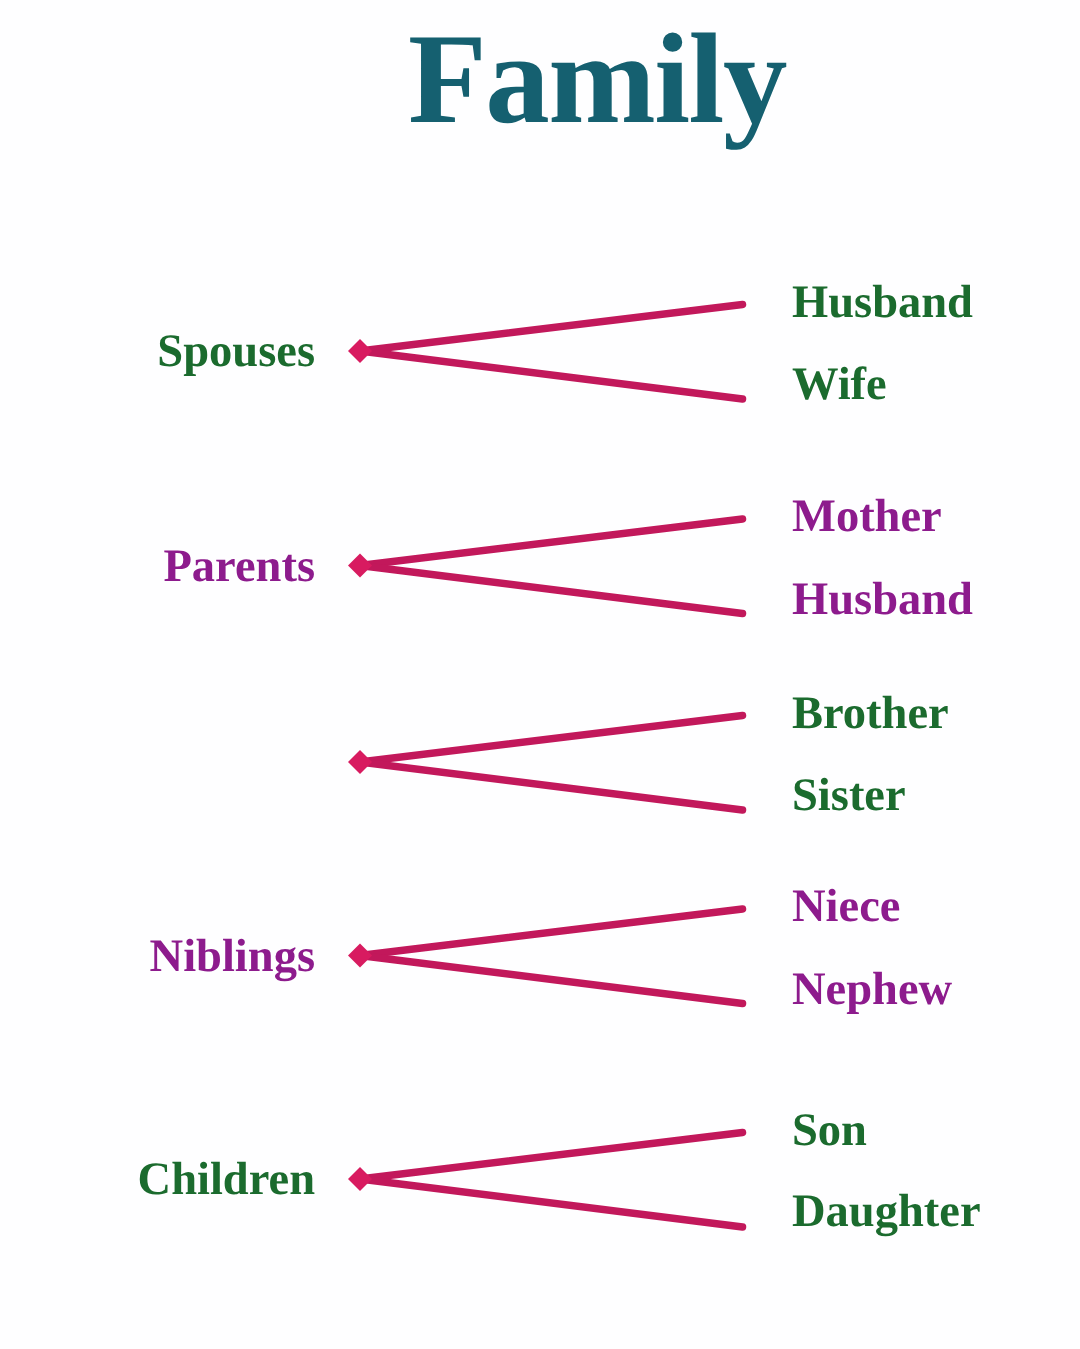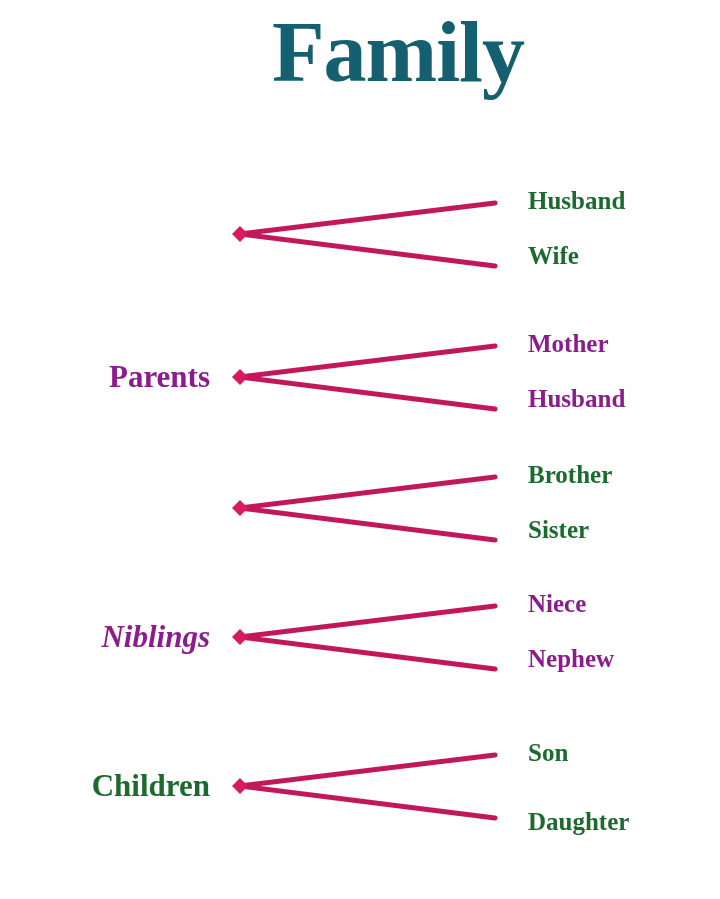--- a/index.html
+++ b/index.html
@@ -79,21 +79,21 @@
   .right-col {
     position: absolute;
     left: 528px;
     width: 192px;
     text-align: left;
   }
 
   .right-item {
     position: absolute;
     left: 0;
-    font-size: 25px;
+    font-size: 31px;
     line-height: 34px;
     font-weight: bold;
     white-space: nowrap;
     font-family: "Liberation Serif", "DejaVu Serif", serif;
   }
 
   .connector {
     position: absolute;
     left: 228px;
     width: 280px;
@@ -105,20 +105,21 @@
   .purple { color: #8d1b8d; }
 </style>
 </head>
 <body>
 
 <div id="page">
 
   <div id="title">Family</div>
 
   <div class="row" style="top:174px;">
+    <div class="left-label green" style="top:43px;">Spouses</div>
     <div class="connector">
       <svg width="280" height="120" viewBox="0 0 280 120">
         <line x1="12" y1="60" x2="267" y2="29" stroke="#c2185b" stroke-width="5" stroke-linecap="round"></line>
         <line x1="12" y1="60" x2="267" y2="92" stroke="#c2185b" stroke-width="5" stroke-linecap="round"></line>
         <polygon points="12,52 20,60 12,68 4,60" fill="#d81b60"></polygon>
       </svg>
     </div>
     <div class="right-col">
       <div class="right-item green" style="top:10px;">Husband</div>
       <div class="right-item green" style="top:65px;">Wife</div>
@@ -148,21 +149,21 @@
         <polygon points="12,52 20,60 12,68 4,60" fill="#d81b60"></polygon>
       </svg>
     </div>
     <div class="right-col">
       <div class="right-item green" style="top:10px;">Brother</div>
       <div class="right-item green" style="top:65px;">Sister</div>
     </div>
   </div>
 
   <div class="row" style="top:577px;">
-    <div class="left-label purple" style="top:43px;font-style:italic;">Niblings</div>
+    <div class="left-label purple" style="top:43px;">Niblings</div>
     <div class="connector">
       <svg width="280" height="120" viewBox="0 0 280 120">
         <line x1="12" y1="60" x2="267" y2="29" stroke="#c2185b" stroke-width="5" stroke-linecap="round"></line>
         <line x1="12" y1="60" x2="267" y2="92" stroke="#c2185b" stroke-width="5" stroke-linecap="round"></line>
         <polygon points="12,52 20,60 12,68 4,60" fill="#d81b60"></polygon>
       </svg>
     </div>
     <div class="right-col">
       <div class="right-item purple" style="top:10px;">Niece</div>
       <div class="right-item purple" style="top:65px;">Nephew</div>
@@ -173,17 +174,17 @@
     <div class="left-label green" style="top:43px;">Children</div>
     <div class="connector">
       <svg width="280" height="120" viewBox="0 0 280 120">
         <line x1="12" y1="60" x2="267" y2="29" stroke="#c2185b" stroke-width="5" stroke-linecap="round"></line>
         <line x1="12" y1="60" x2="267" y2="92" stroke="#c2185b" stroke-width="5" stroke-linecap="round"></line>
         <polygon points="12,52 20,60 12,68 4,60" fill="#d81b60"></polygon>
       </svg>
     </div>
     <div class="right-col">
       <div class="right-item green" style="top:10px;">Son</div>
-      <div class="right-item green" style="top:79px;">Daughter</div>
+      <div class="right-item green" style="top:64px;">Daughter</div>
     </div>
   </div>
 
 </div>
 
 </body></html>

